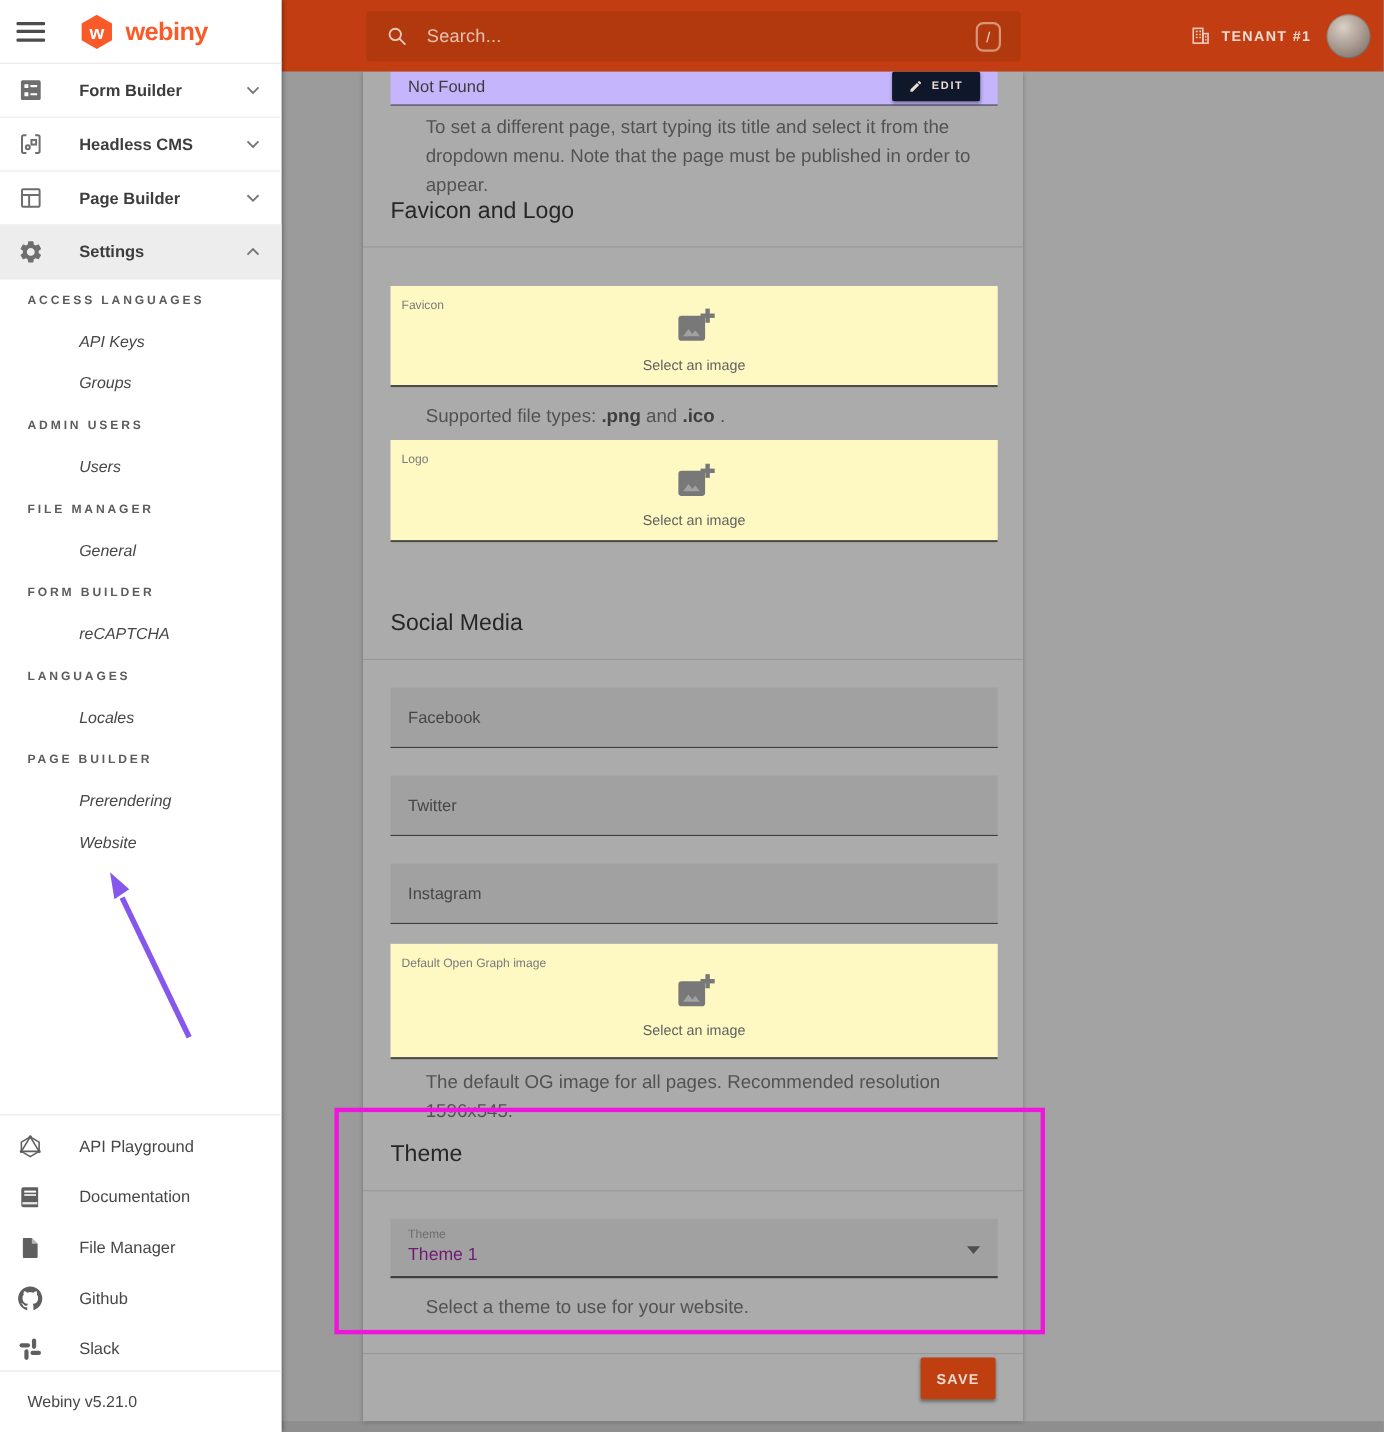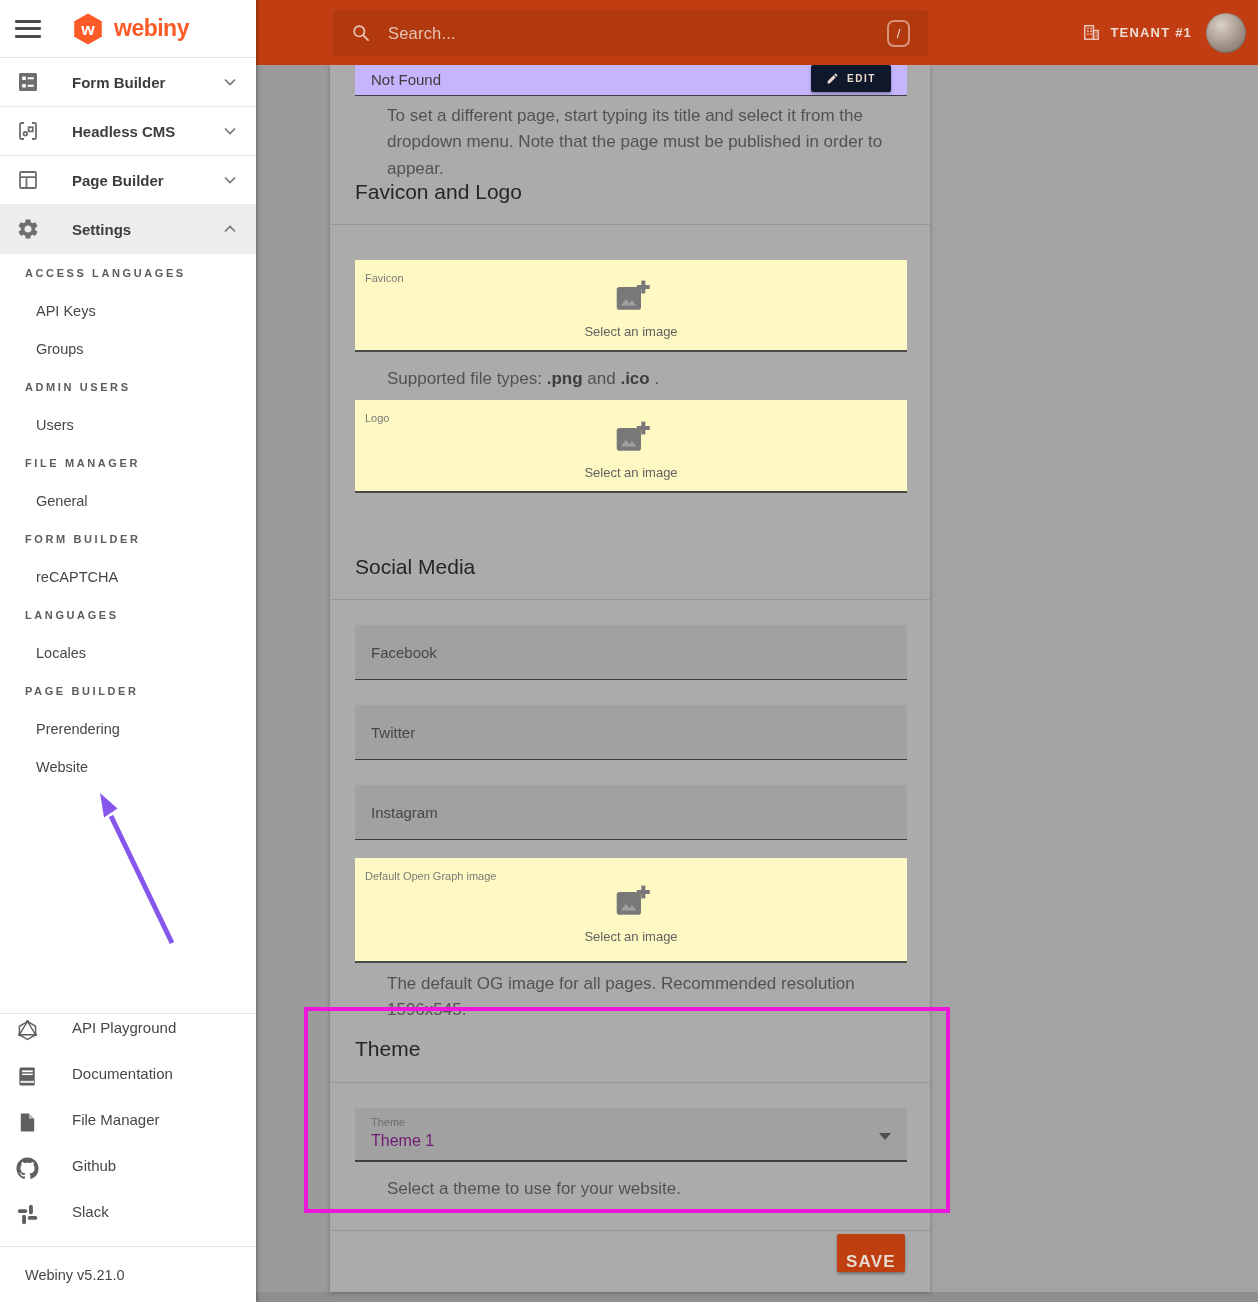--- a/index.html
+++ b/index.html
@@ -40,25 +40,25 @@
   .sb-item { height:49px; border-bottom:1px solid #eaeaea; display:flex;
              align-items:center; padding:0 16px; cursor:pointer; }
   .sb-item.active { background:#ededed; }
   .sb-item .ic { width:24px; height:24px; color:#6e6e6e; flex:0 0 auto; }
   .sb-item .lbl { margin-left:32px; font-size:15px; font-weight:700; color:#3d3d3d; }
   .sb-item .chev { margin-left:auto; width:20px; height:20px; color:#757575; }
 
   .sm-row { height:38px; display:flex; align-items:center; cursor:pointer; }
   .sm-sec { padding-left:25px; font-size:11px; letter-spacing:2.6px; color:#5c5c5c;
             font-weight:700; cursor:default; }
-  .sm-item { padding-left:36px; font-size:14.5px; color:#474747; }
+  .sm-item { padding-left:72px; font-size:14.5px; color:#474747;font-style:italic; }
 
   .sb-bottom { position:absolute; left:0; top:1013px; width:256px;
                border-top:1px solid #e7e7e7; padding-top:5px; }
-  .sbb-row { height:46px; display:flex; align-items:flex-start; padding:0 16px; cursor:pointer; }
+  .sbb-row { height:46px; display:flex; align-items:center; padding:0 16px; cursor:pointer; }
   .sbb-row .ic { width:23px; height:23px; color:#5f5f5f; flex:0 0 auto; }
   .sbb-row .lbl { margin-left:33px; font-size:15px; color:#474747; }
   .sb-footer { position:absolute; left:0; top:1246px; width:256px; height:56px;
                border-top:1px solid #e7e7e7; display:flex; align-items:center;
                padding-left:25px; font-size:14.5px; color:#474747; }
   .arrow-annot { position:absolute; left:85px; top:780px; z-index:9; pointer-events:none; }
 
   
   .gutter { position:absolute; left:256px; top:65px; width:74px; height:1237px; background:#9b9b9b; }
   .below-strip { position:absolute; left:256px; top:1292px; width:1002px; height:10px; background:#8e8e8e; }
@@ -109,22 +109,22 @@
   .theme-select { left:25px; top:1043px; width:552px; height:54px; background:#a1a1a1;
                   border-bottom:2px solid #3f3f3f; padding:8px 16px 0; cursor:pointer; }
   .ts-label { font-size:11px; color:#6d6d6d; }
   .ts-value { font-size:16px; color:#701a75; margin-top:4px; }
   .ts-caret { position:absolute; right:16px; top:25px; width:0; height:0;
               border-left:6px solid transparent; border-right:6px solid transparent;
               border-top:7px solid #4e4e4e; }
 
   .save-divider { left:0; top:1165px; width:600px; height:0; border-top:1px solid #979797; }
   .save-btn { left:507px; top:1169px; width:68px; height:38px; background:#bf3f10;
-              border-radius:2px; color:#e9dad1; display:flex; align-items:flex-end;
-              justify-content:center; font-size:17px; font-weight:700; letter-spacing:1.2px;
+              border-radius:2px; color:#e9dad1; display:flex; align-items:center;
+              justify-content:center; font-size:13px; font-weight:700; letter-spacing:1.2px;
               box-shadow:0 2px 3px rgba(0,0,0,.35); cursor:pointer; }
 
   .highlight-box { position:absolute; left:304px; top:1007px; width:646px; height:206px;
                    border:4px solid #ee16da; z-index:20; pointer-events:none; }
 </style>
 </head>
 <body>
 
 <header class="topbar">
   <div class="searchbar">

